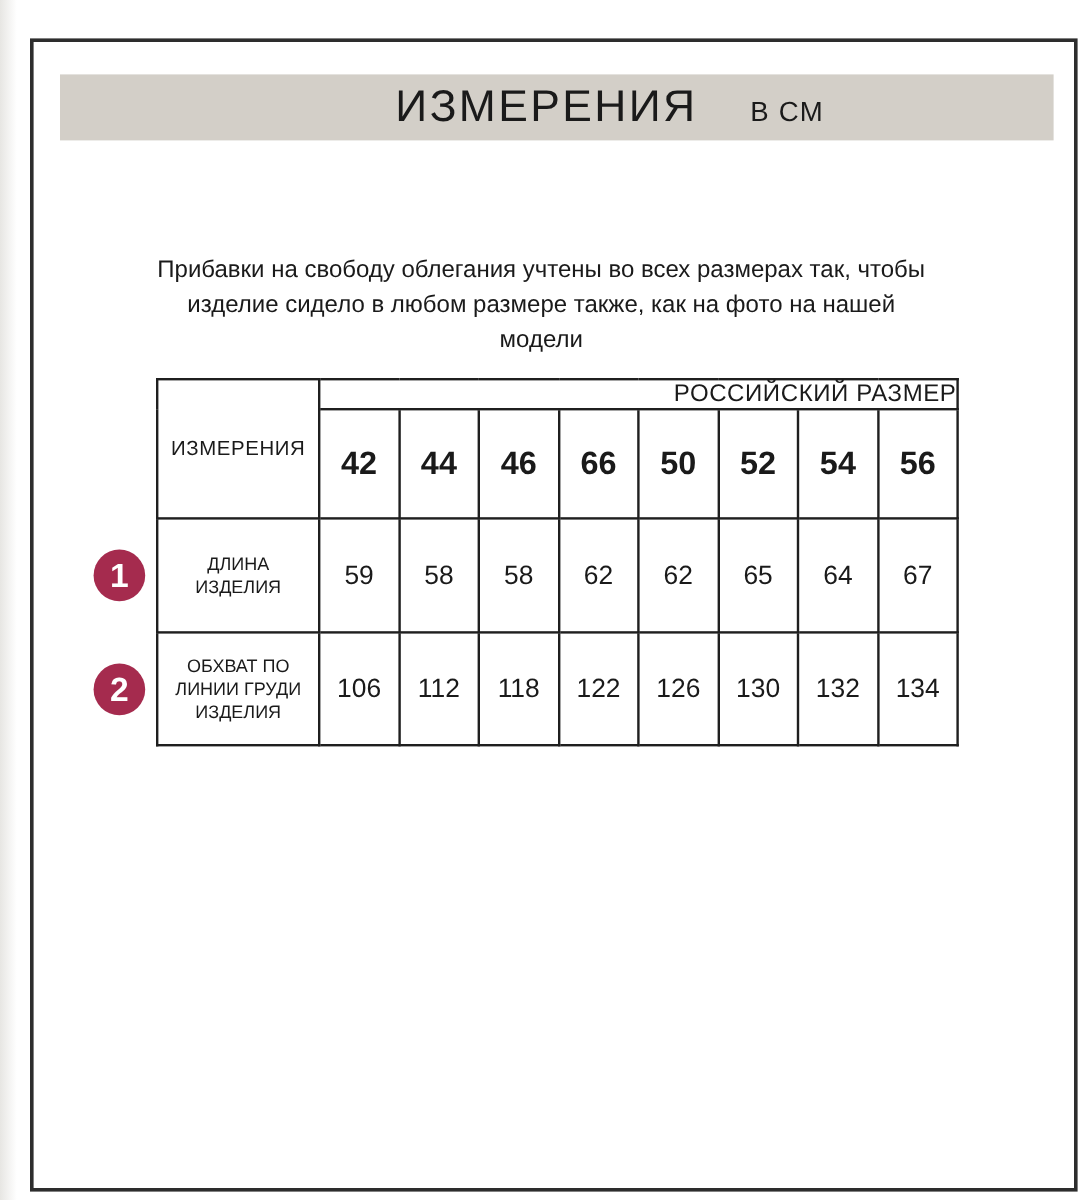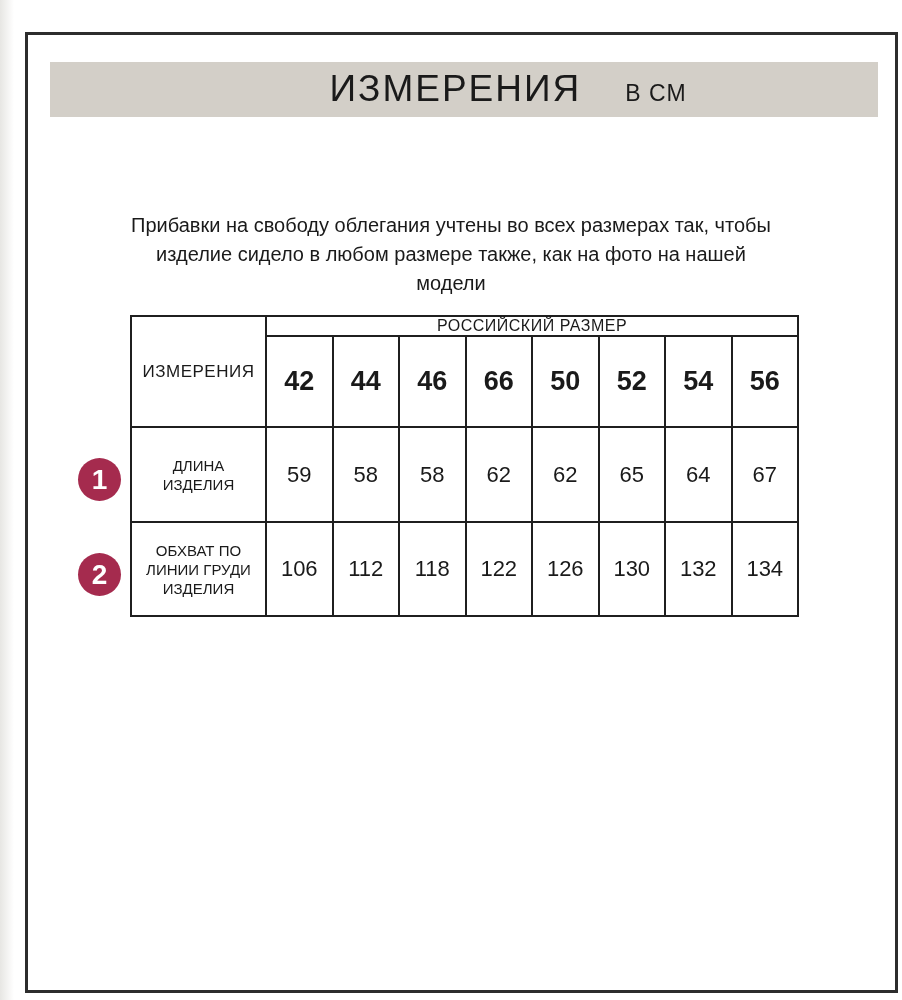--- a/index.html
+++ b/index.html
@@ -98,22 +98,23 @@
   .size-table col.c-size  { width: 66.5px; }
   tr.r-group  th { height: 18px; }
   tr.r-sizes  th { height: 89px; }
   tr.r-data-1 td { height: 93px; }
   tr.r-data-2 td { height: 92px; }
   th.cell-corner {
     font-size: 17px;
     letter-spacing: 0.5px;
   }
   th.cell-group {
-    font-size: 16px;
+    font-size: 20px;
     letter-spacing: 0.5px;
+    text-align: right;
   }
   th.cell-size {
     font-size: 27px;
     font-weight: 700;
   }
   td.cell-label {
     font-size: 15px;
     line-height: 19px;
     padding: 0 14px;
   }

